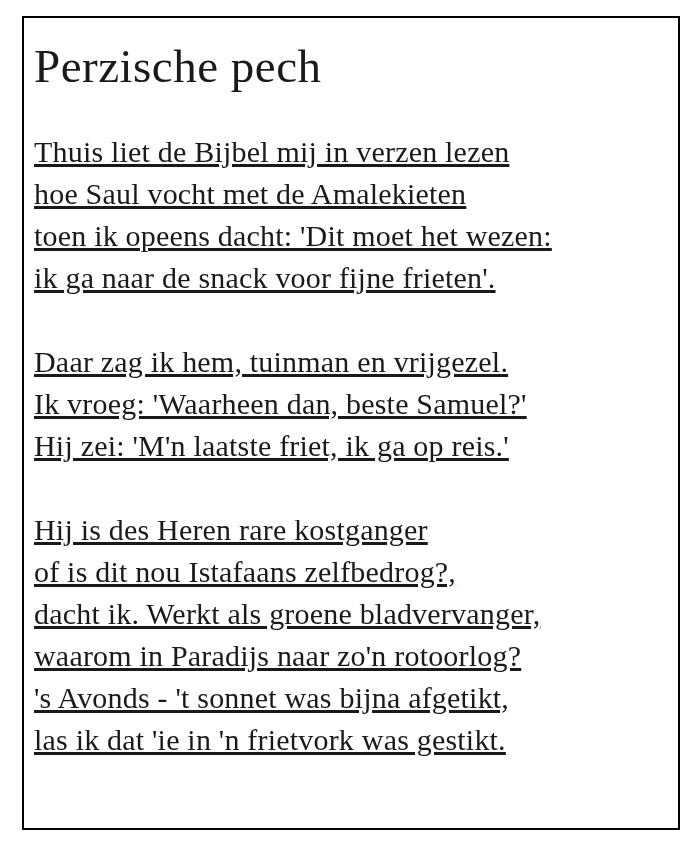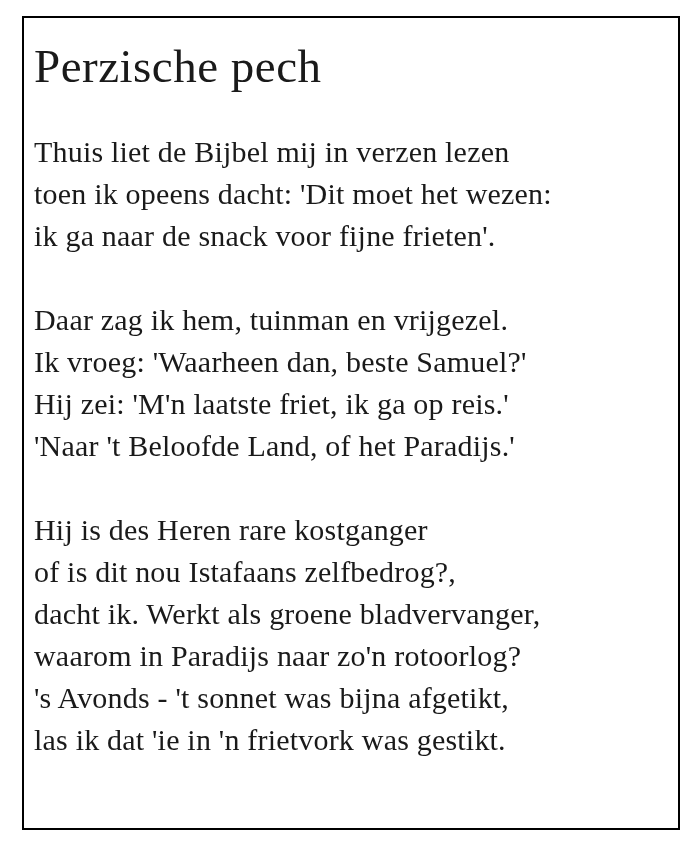--- a/index.html
+++ b/index.html
@@ -33,48 +33,49 @@
     font-size: 47px;
     font-weight: 400;
     line-height: 1.3;
     margin: 0 0 34px 0;
     white-space: nowrap;
     letter-spacing: 0.5px;
   }
   .stanza {
     margin: 0 0 42px 0;
     padding: 0;
+    text-decoration: underline;
   }
   .stanza:last-child {
     margin-bottom: 0;
   }
   .poem-line {
     font-size: 30px;
     line-height: 42px;
     white-space: nowrap;
     letter-spacing: 0.2px;
   }
 </style>
 </head>
 <body>
 
 <div class="poem-frame">
   <h1 class="poem-title">Perzische pech</h1>
 
   <div class="stanza">
     <div class="poem-line">Thuis liet de Bijbel mij in verzen lezen</div>
+    <div class="poem-line">hoe Saul vocht met de Amalekieten</div>
     <div class="poem-line">toen ik opeens dacht: 'Dit moet het wezen:</div>
     <div class="poem-line">ik ga naar de snack voor fijne frieten'.</div>
   </div>
 
   <div class="stanza">
     <div class="poem-line">Daar zag ik hem, tuinman en vrijgezel.</div>
     <div class="poem-line">Ik vroeg: 'Waarheen dan, beste Samuel?'</div>
     <div class="poem-line">Hij zei: 'M'n laatste friet, ik ga op reis.'</div>
-    <div class="poem-line">'Naar 't Beloofde Land, of het Paradijs.'</div>
   </div>
 
   <div class="stanza">
     <div class="poem-line">Hij is des Heren rare kostganger</div>
     <div class="poem-line">of is dit nou Istafaans zelfbedrog?,</div>
     <div class="poem-line">dacht ik. Werkt als groene bladvervanger,</div>
     <div class="poem-line">waarom in Paradijs naar zo'n rotoorlog?</div>
     <div class="poem-line">'s Avonds - 't sonnet was bijna afgetikt,</div>
     <div class="poem-line">las ik dat 'ie in 'n frietvork was gestikt.</div>
   </div>

